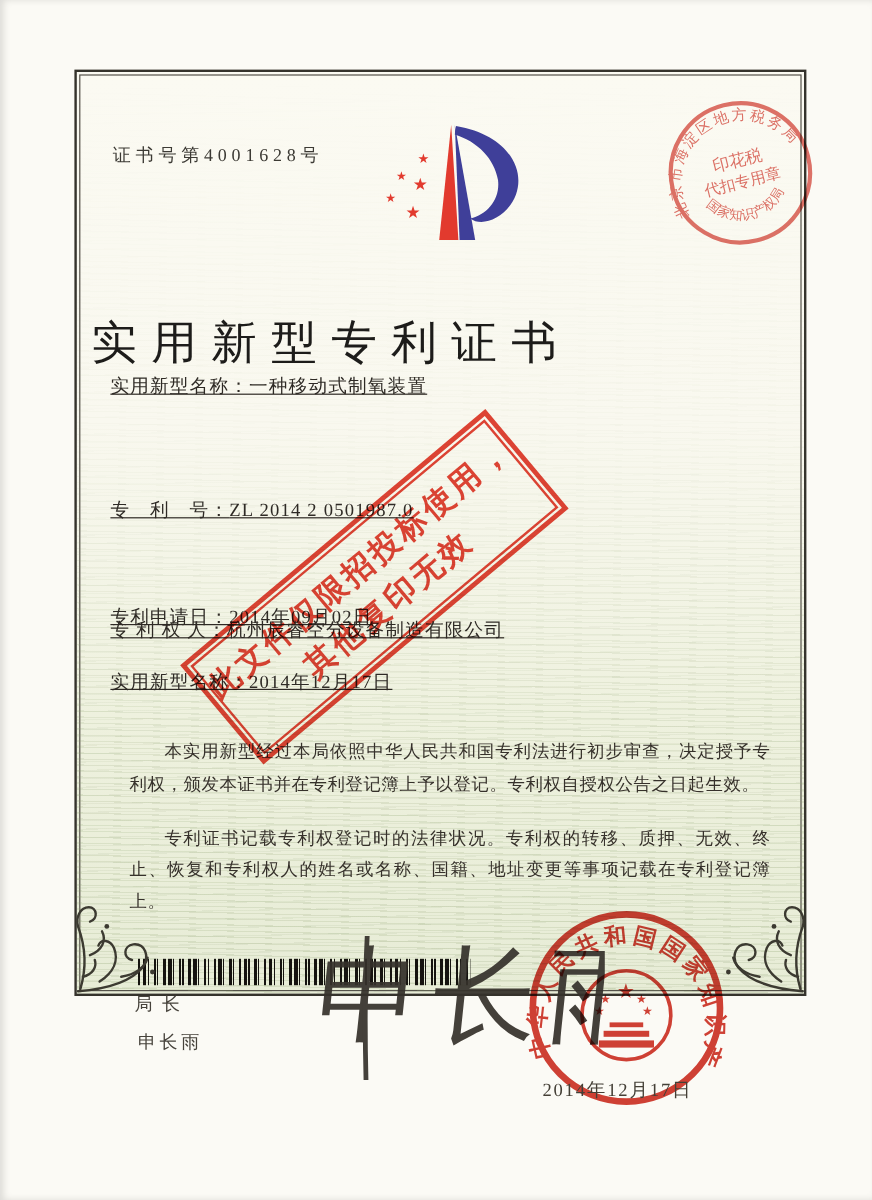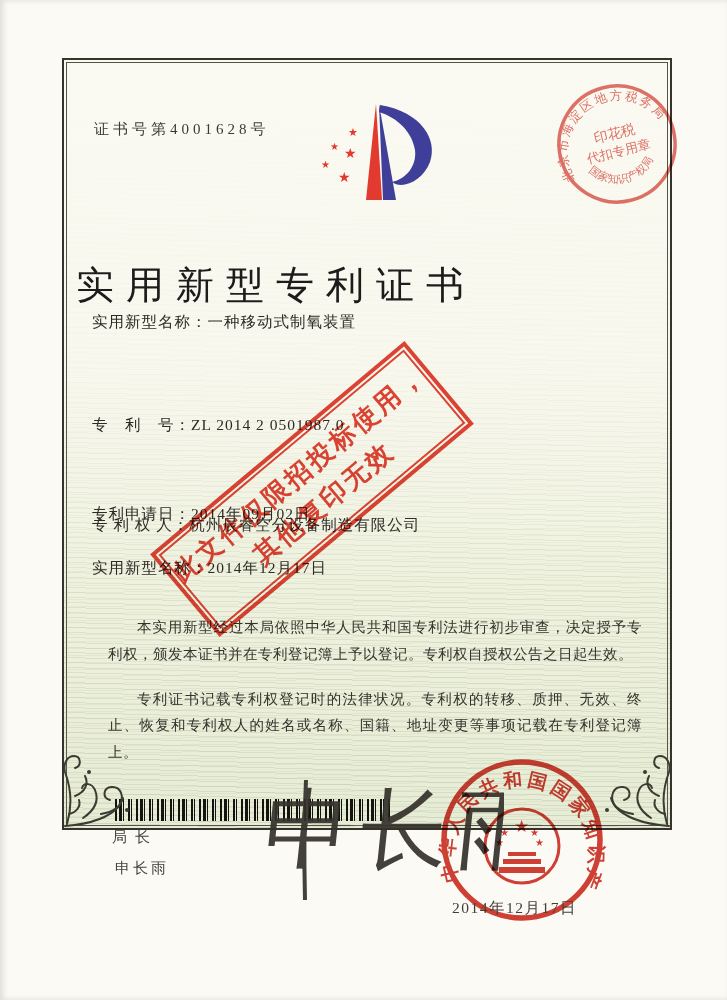--- a/index.html
+++ b/index.html
@@ -35,21 +35,21 @@
     position:absolute; left:489px; top:20px;
     transform:rotate(-14deg); opacity:0.82; mix-blend-mode:multiply;
   }
   .title {
     position:absolute; left:0; top:152px; width:100%;
     text-align:left; font-size:38px; font-weight:400;
     letter-spacing:12px; color:#1d1c1a; text-indent:12px;margin-top:48px;
   }
   .field {
     position:absolute; left:28px; font-size:15.5px; color:#2e2a25;
-    letter-spacing:1px; white-space:nowrap;
+    letter-spacing:1px; white-space:nowrap;text-decoration:underline;
   }
   .f0 { top:252px; } .f1 { top:310px; } .f2 { top:355px; }
   .f3 { top:400px;margin-top:44px; } .f4 { top:455px; } .f5 { top:498px; }
   .body-text {
     position:absolute; left:26px; top:536px; width:570px;
     font-size:14.5px; line-height:1.85; color:#36312b;
     text-align:justify; letter-spacing:0.5px;
   }
   .body-text p { text-indent:2em; margin:18px; }
   .barcode {

